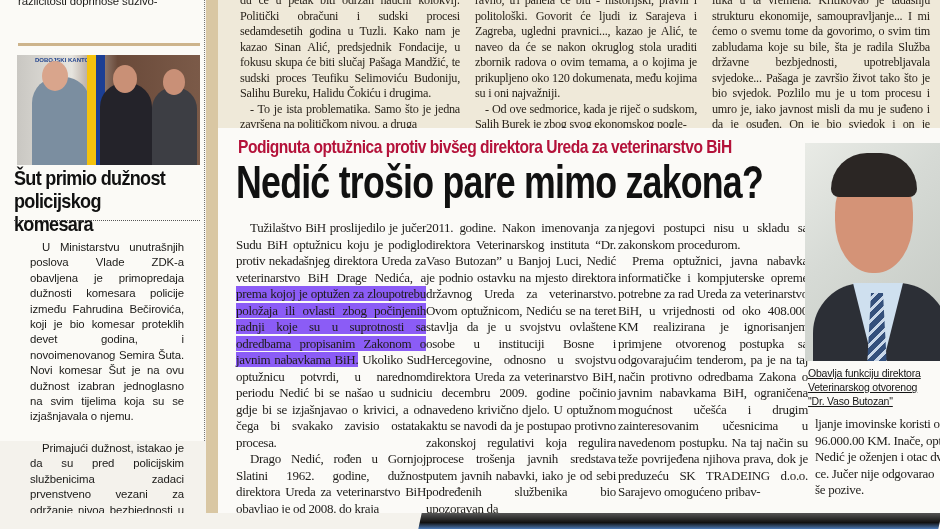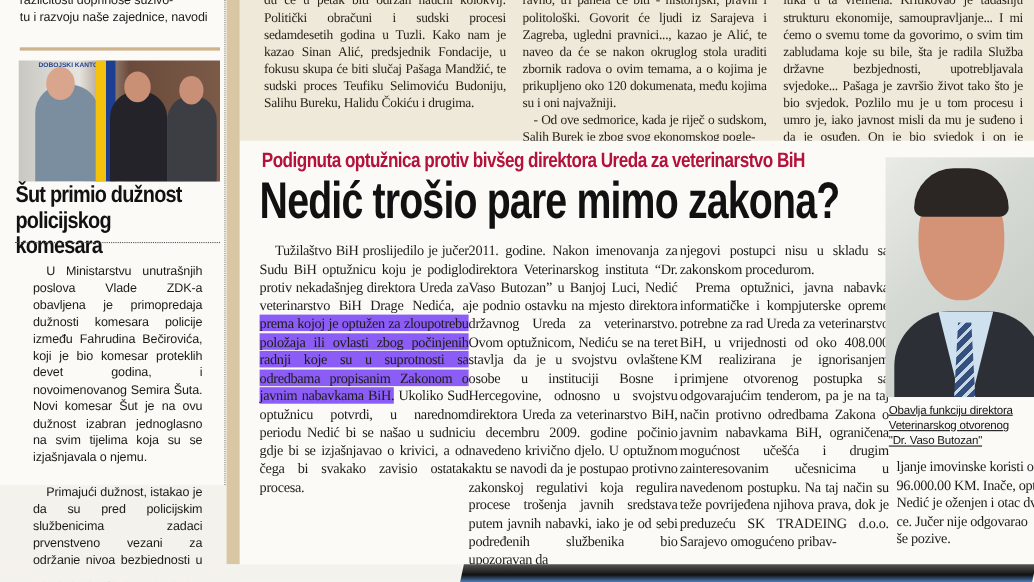--- a/index.html
+++ b/index.html
@@ -121,21 +121,20 @@
   }
   .bottom-fade { position:absolute; left:0; top:513px; width:420px; height:16px; background:#f4f2ec; }
 </style>
 </head>
 <body>
 
 <div class="left-col">
   <div class="dotted"></div>
   <div class="top-left-text sans">
     <div>razlicitosti doprinose suživo-</div>
-    <div>tu i razvoju naše zajednice, navodi</div>
   </div>
   <div class="rule-tan"></div>
   <div class="photo-left" title="Three men shaking hands in front of flags">
     <span class="logo">DOBOJSKI KANTON</span>
     <div class="p1"></div>
       <div class="h1"></div>
     <div class="flag"></div>
     <div class="p2"></div>
       <div class="h2"></div>
     <div class="p3"></div>
@@ -147,36 +146,38 @@
     <p>U Ministarstvu unutrašnjih poslova Vlade ZDK-a obavljena je primopredaja dužnosti komesara policije između Fahrudina Bečirovića, koji je bio komesar proteklih devet godina, i novoimenovanog Semira Šuta. Novi komesar Šut je na ovu dužnost izabran jednoglasno na svim tijelima koja su se izjašnjavala o njemu.</p>
     <p>Primajući dužnost, istakao je da su pred policijskim službenicima zadaci prvenstveno vezani za održanje nivoa bezbjednosti u Zeničko-dobojskom kantonu i njegovo dalje podizanje. Činu primopredaje komesarske dužnosti prisustvovali su aktuelni ministar policije ZDK-a Rifat Delić i premijer Vlade ZDK-a Munib Husejnagić.</p>
   </div>
 </div>
 
 <div class="tan-strip"></div>
 
 <div class="top-box"></div>
 <div class="top-col" style="left:240px;width:220px;">
   <p>du će u petak biti održan naučni kolokvij: Politički obračuni i sudski procesi sedamdesetih godina u Tuzli. Kako nam je kazao Sinan Alić, predsjednik Fondacije, u fokusu skupa će biti slučaj Pašaga Mandžić, te sudski proces Teufiku Selimoviću Budoniju, Salihu Bureku, Halidu Čokiću i drugima.</p>
+  <p class="ind">- To je ista problematika. Samo što je jedna završena na političkom nivou, a druga</p>
 </div>
 <div class="top-col" style="left:475px;width:222px;">
   <p>ravno, tri panela će biti - historijski, pravni i politološki. Govorit će ljudi iz Sarajeva i Zagreba, ugledni pravnici..., kazao je Alić, te naveo da će se nakon okruglog stola uraditi zbornik radova o ovim temama, a o kojima je prikupljeno oko 120 dokumenata, među kojima su i oni najvažniji.</p>
   <p class="ind">- Od ove sedmorice, kada je riječ o sudskom, Salih Burek je zbog svog ekonomskog pogle-</p>
 </div>
 <div class="top-col" style="left:712px;width:218px;">
   <p>itika u ta vremena. Kritikovao je tadašnju strukturu ekonomije, samoupravljanje... I mi ćemo o svemu tome da govorimo, o svim tim zabludama koje su bile, šta je radila Služba državne bezbjednosti, upotrebljavala svjedoke... Pašaga je završio život tako što je bio svjedok. Pozlilo mu je u tom procesu i umro je, iako javnost misli da mu je suđeno i da je osuđen. On je bio svjedok i on je kolateralna šteta tog procesa, kazao je Alić.</p>
   <span class="sig">S. K.</span>
 </div>
 
 <div class="main-article"></div>
 <div class="kicker">Podignuta optužnica protiv bivšeg direktora Ureda za veterinarstvo BiH</div>
 <div class="headline">Nedić trošio pare mimo zakona?</div>
 
 <div class="body-col" style="left:236px;">
   <p class="ind"><span>Tužilaštvo BiH proslijedilo je jučer Sudu BiH optužnicu koju je podiglo protiv nekadašnjeg direktora Ureda za veterinarstvo BiH Drage Nedića, a </span><span class="hl">prema kojoj je optužen za zloupotrebu položaja ili ovlasti zbog počinjenih radnji koje su u suprotnosti sa odredbama propisanim Zakonom o javnim nabavkama BiH.</span><span> Ukoliko Sud optužnicu potvrdi, u narednom periodu Nedić bi se našao u sudnici gdje bi se izjašnjavao o krivici, a od čega bi svakako zavisio ostatak procesa.</span></p>
+  <p class="ind">Drago Nedić, rođen u Gornjoj Slatini 1962. godine, dužnost direktora Ureda za veterinarstvo BiH obavljao je od 2008. do kraja</p>
 </div>
 <div class="body-col" style="left:426px;">
   <p>2011. godine. Nakon imenovanja za direktora Veterinarskog instituta “Dr. Vaso Butozan” u Banjoj Luci, Nedić je podnio ostavku na mjesto direktora državnog Ureda za veterinarstvo. Ovom optužnicom, Nediću se na teret stavlja da je u svojstvu ovlaštene osobe u instituciji Bosne i Hercegovine, odnosno u svojstvu direktora Ureda za veterinarstvo BiH, u decembru 2009. godine počinio navedeno krivično djelo. U optužnom aktu se navodi da je postupao protivno zakonskoj regulativi koja regulira procese trošenja javnih sredstava putem javnih nabavki, iako je od sebi podređenih službenika bio upozoravan da</p>
 </div>
 <div class="body-col" style="left:618px;">
   <p>njegovi postupci nisu u skladu sa zakonskom procedurom.</p>
   <p class="ind">Prema optužnici, javna nabavka informatičke i kompjuterske opreme potrebne za rad Ureda za veterinarstvo BiH, u vrijednosti od oko 408.000 KM realizirana je ignorisanjem primjene otvorenog postupka sa odgovarajućim tenderom, pa je na taj način protivno odredbama Zakona o javnim nabavkama BiH, ograničena mogućnost učešća i drugim zainteresovanim učesnicima u navedenom postupku. Na taj način su teže povrijeđena njihova prava, dok je preduzeću SK TRADEING d.o.o. Sarajevo omogućeno pribav-</p>
 </div>
 
 <div class="photo-right" title="Portrait of Drago Nedić">

